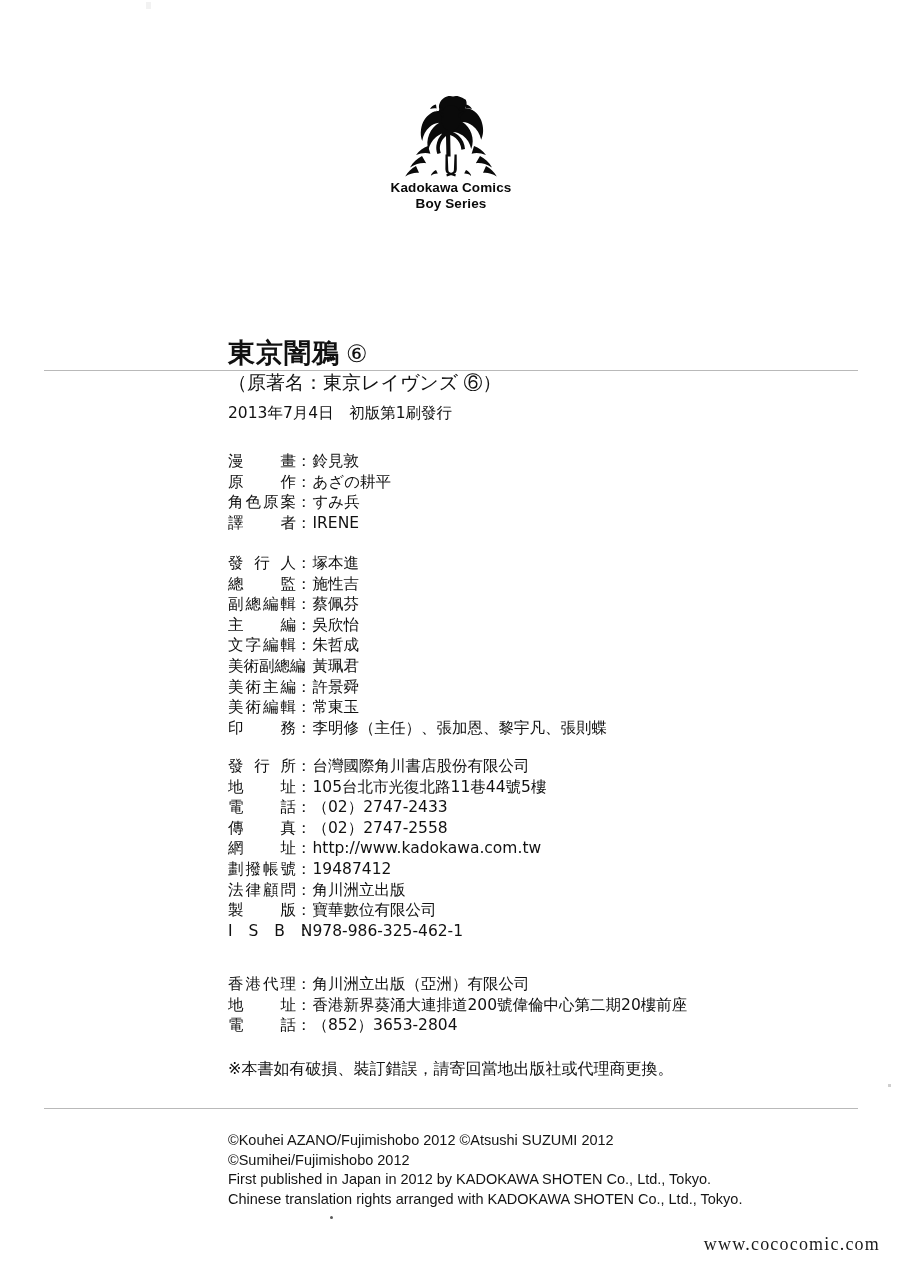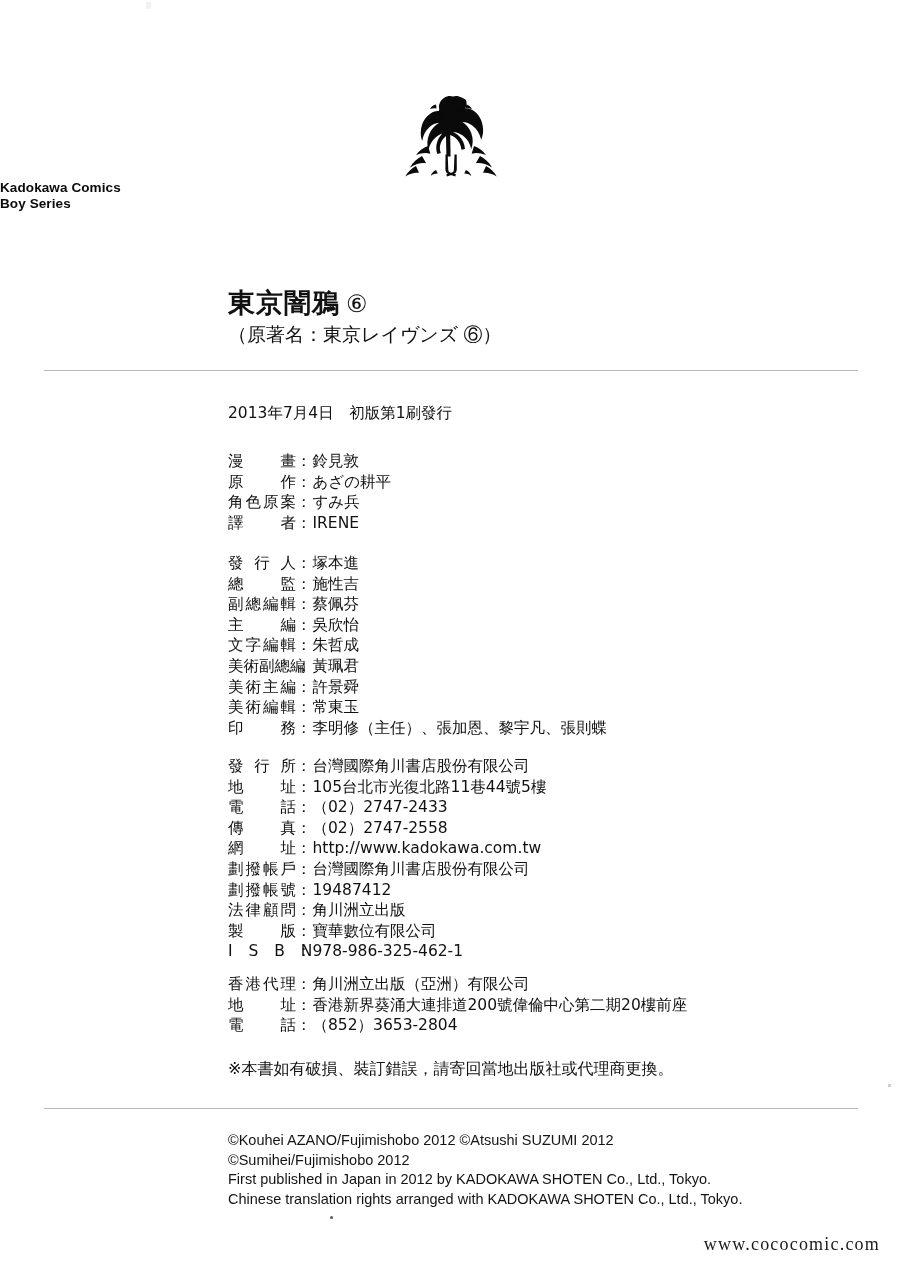--- a/index.html
+++ b/index.html
@@ -16,21 +16,21 @@
     color: #111111;
     -webkit-font-smoothing: antialiased;
   }
 
   
   .logo-block {
     position: absolute;
     left: 0;
     top: 92px;
     width: 902px;
-    text-align: left;
+    text-align: center;
   }
   .logo-mark {
     display: block;
     margin: 0 auto;
     width: 118px;
     height: 86px;
   }
   .logo-text {
     margin-top: 2px;
     font-size: 13.5px;
@@ -40,26 +40,27 @@
     color: #0a0a0a;
   }
 
   
   .title-block {
     position: absolute;
     left: 228px;
     top: 290px;
   }
   .title-main {
-    font-family: Liberation Mono, monospace;
+    font-family: Liberation Sans, sans-serif;
     font-size: 27px;
     font-weight: bold;
     line-height: 30px;
     letter-spacing: 1px;
     white-space: nowrap;
+    margin-top: 48px;
   }
   .title-main .vol {
     font-size: 24px;
     font-weight: normal;
     margin-left: 6px;
   }
   .title-sub {
     font-family: Liberation Sans, sans-serif;
     font-size: 19px;
     line-height: 24px;
@@ -221,21 +222,20 @@
     <span class="row"><span class="lbl">美術編輯</span><span class="sep">：</span><span>常東玉</span></span>
     <span class="row"><span class="lbl">印　　務</span><span class="sep">：</span><span>李明修（主任）、張加恩、黎宇凡、張則蝶</span></span>
   </div>
 
 <div class="info blk-pub">
     <span class="row"><span class="lbl">發 行 所</span><span class="sep">：</span><span>台灣國際角川書店股份有限公司</span></span>
     <span class="row"><span class="lbl">地　　址</span><span class="sep">：</span><span>105台北市光復北路11巷44號5樓</span></span>
     <span class="row"><span class="lbl">電　　話</span><span class="sep">：</span><span>（02）2747-2433</span></span>
     <span class="row"><span class="lbl">傳　　真</span><span class="sep">：</span><span>（02）2747-2558</span></span>
     <span class="row"><span class="lbl">網　　址</span><span class="sep">：</span><span>http://www.kadokawa.com.tw</span></span>
-    <span class="row"><span class="lbl">劃撥帳戶</span><span class="sep">：</span><span>台灣國際角川書店股份有限公司</span></span>
     <span class="row"><span class="lbl">劃撥帳號</span><span class="sep">：</span><span>19487412</span></span>
     <span class="row"><span class="lbl">法律顧問</span><span class="sep">：</span><span>角川洲立出版</span></span>
     <span class="row"><span class="lbl">製　　版</span><span class="sep">：</span><span>寶華數位有限公司</span></span>
     <span class="row"><span class="lbl-latin">I S B N</span><span class="sep">：</span><span>978-986-325-462-1</span></span>
   </div>
 
 <div class="info blk-hk">
     <span class="row"><span class="lbl">香港代理</span><span class="sep">：</span><span>角川洲立出版（亞洲）有限公司</span></span>
     <span class="row"><span class="lbl">地　　址</span><span class="sep">：</span><span>香港新界葵涌大連排道200號偉倫中心第二期20樓前座</span></span>
     <span class="row"><span class="lbl">電　　話</span><span class="sep">：</span><span>（852）3653-2804</span></span>

